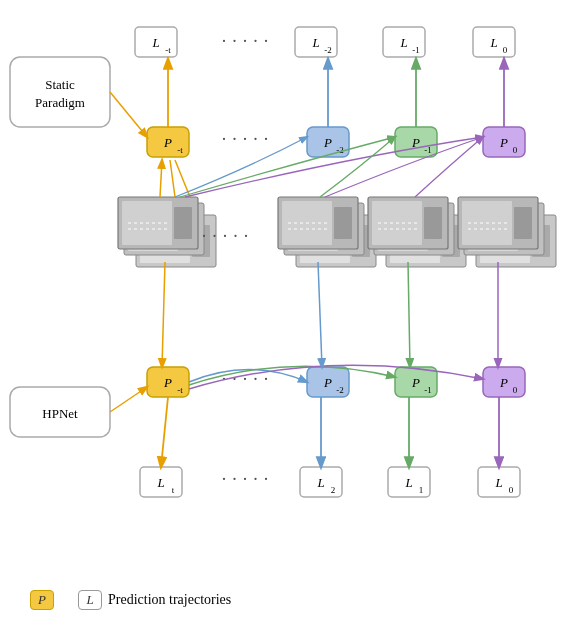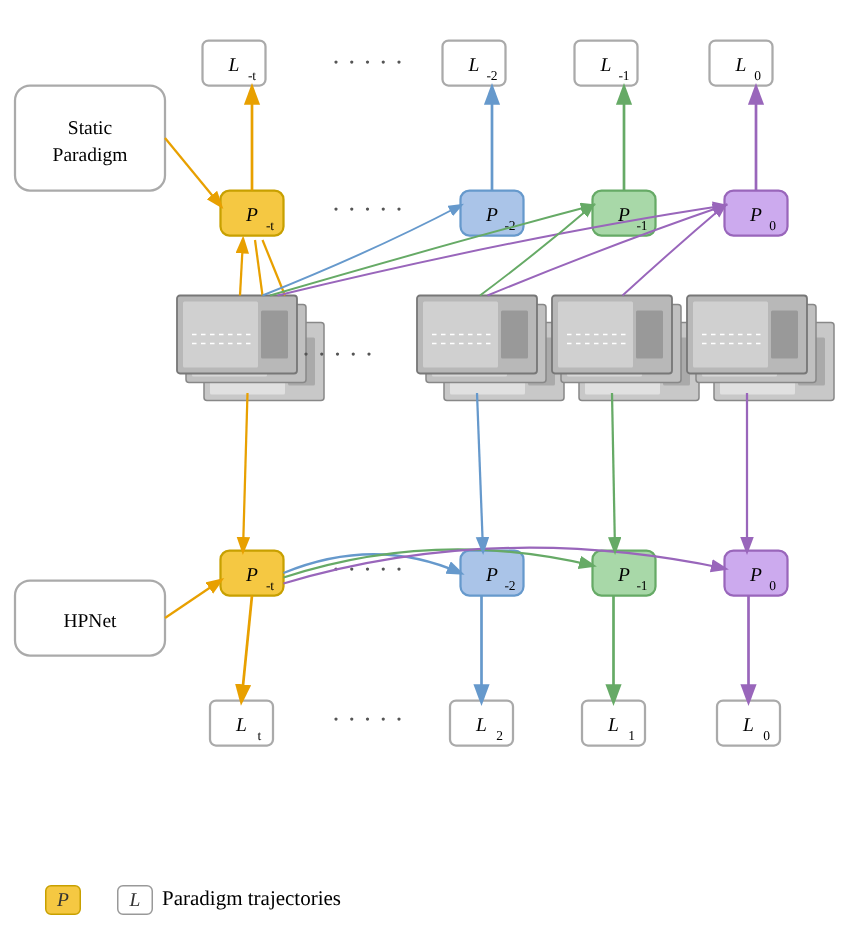--- a/index.html
+++ b/index.html
@@ -296,17 +296,17 @@
   <div class="legend" style="bottom: 14px; left: 30px; position: absolute; display: flex; align-items: center; gap: 24px; font-size: 14px; font-family: 'Times New Roman', serif;">
     <div class="legend-item">
       <div class="legend-box-p">
         <span style="font-style: italic; font-size: 13px;">P</span>
       </div>
     </div>
     <div class="legend-item">
       <div class="legend-box-l">
         <span style="font-style: italic; font-size: 13px;">L</span>
       </div>
-      <span>Paradigm trajectories</span>
+      <span>Prediction trajectories</span>
     </div>
   </div>
 
 </div>
 
 </body></html>

